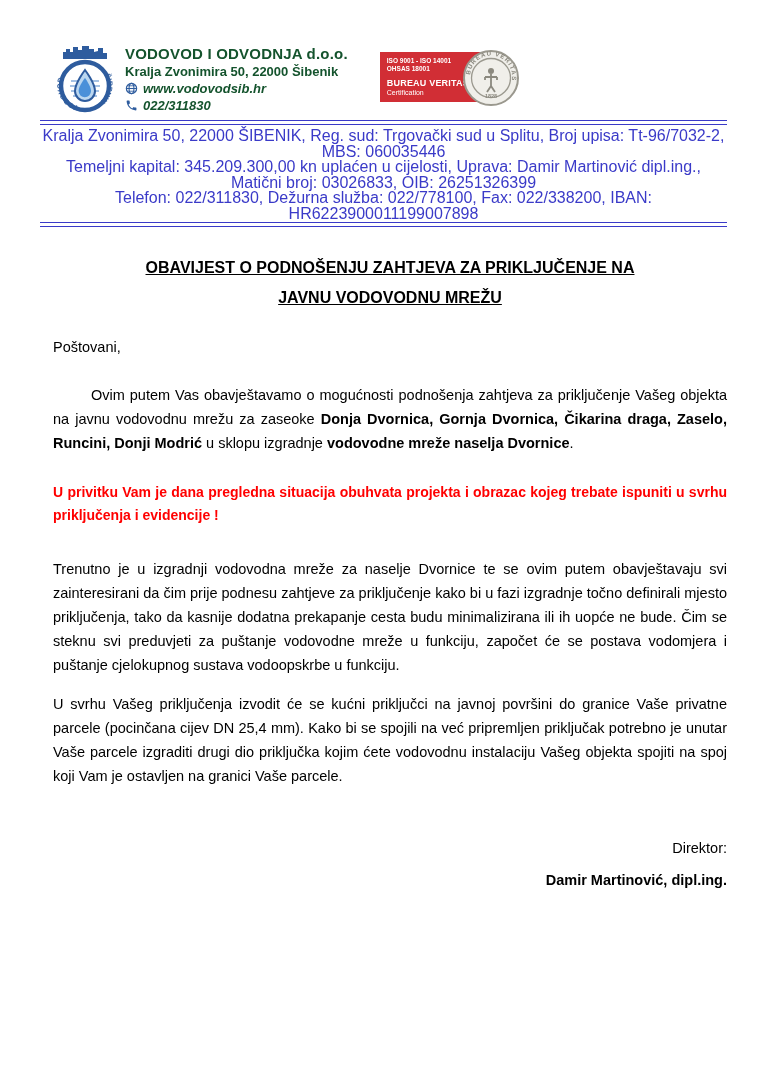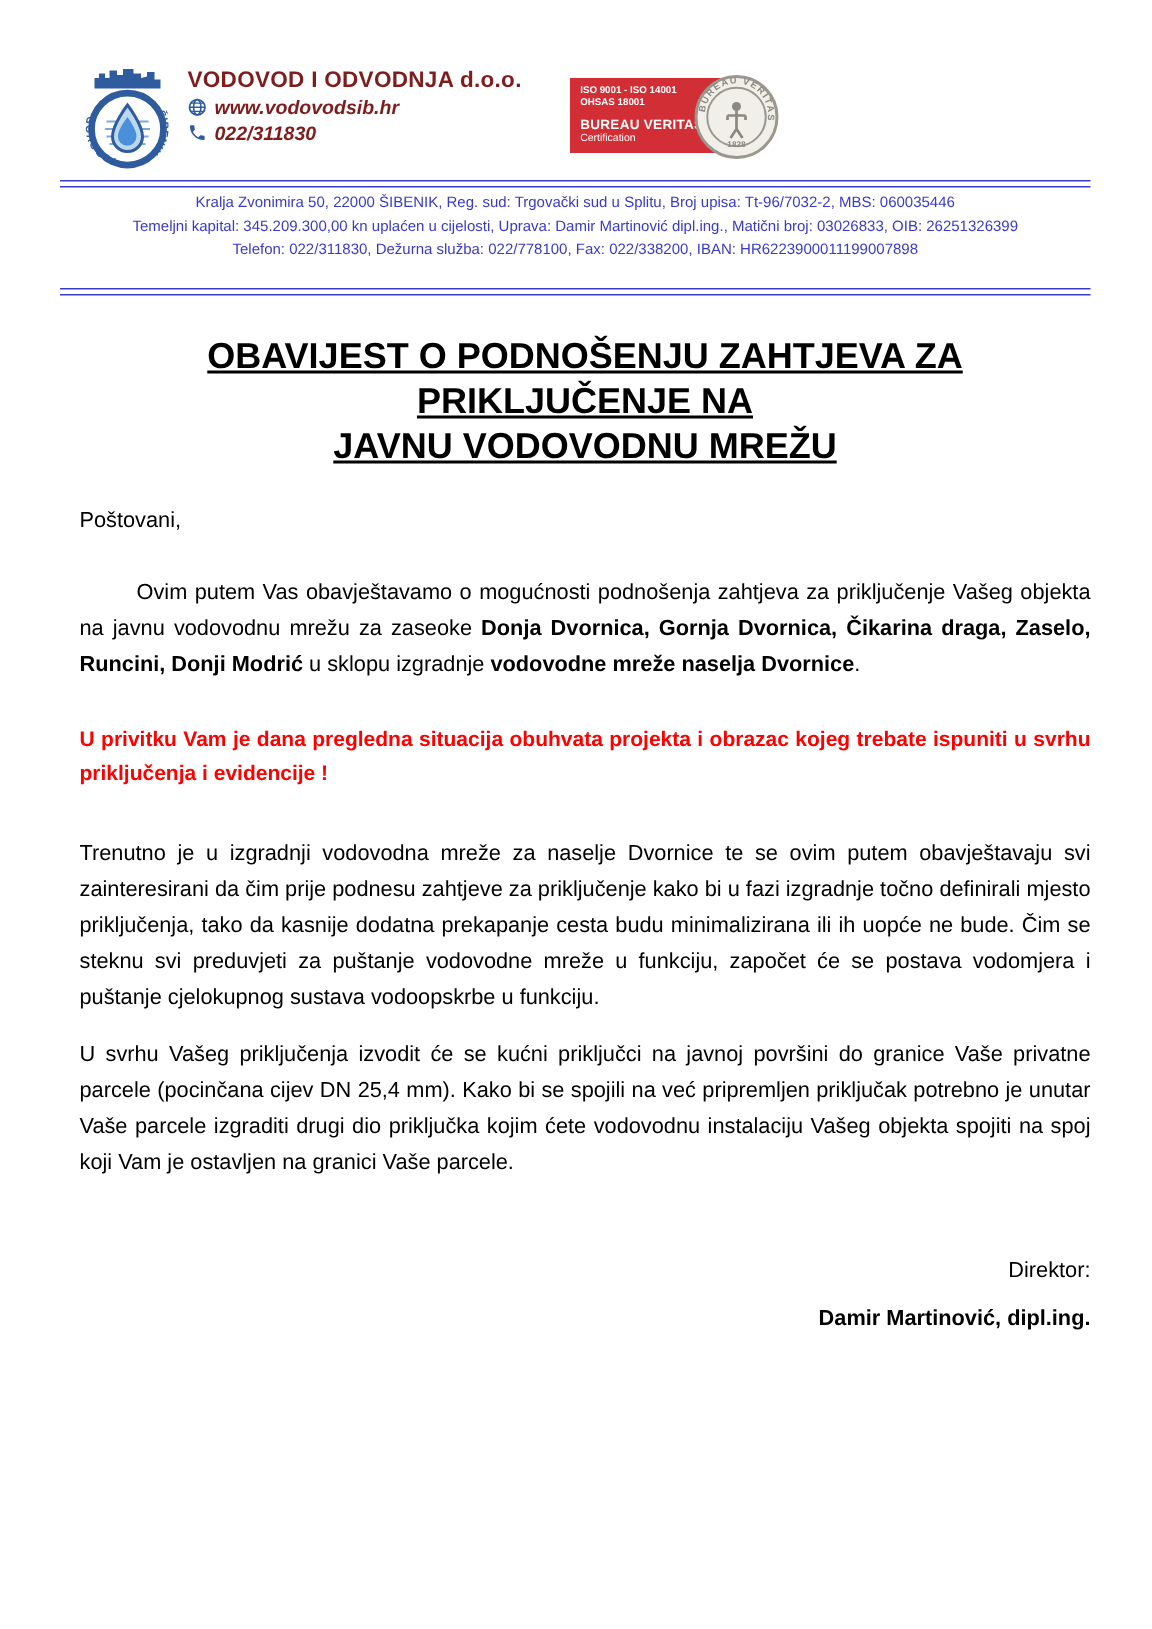--- a/index.html
+++ b/index.html
@@ -4,41 +4,41 @@
 <style>
   html,body { margin:0; padding:0; background:#e8e8e8; }
   .page {
     width:768px; height:1086px; background:#ffffff; margin:0 auto;
     font-family:"Liberation Sans", sans-serif; color:#000;
     box-sizing:border-box; padding:45px 41px 0 53px; overflow:hidden; position:relative;
   }
   
   .letterhead { display:flex; align-items:flex-start; }
   .logo-wrap { width:64px; height:68px; flex:0 0 auto; }
-  .company { margin-left:8px; color:#7f1d1d; }
+  .company { margin-left:8px; color:#14532d; }
   .company-name { font-size:15px; font-weight:bold; letter-spacing:.2px; }
   .company-line { font-size:13px; font-weight:bold; margin-top:2px; }
   .company-contact { font-size:13px; font-weight:bold; font-style:italic; margin-top:2px;
                      display:flex; align-items:center; gap:5px; }
   .mini-icon { width:13px; height:13px; flex:0 0 auto; }
   .badge { margin-left:32px; margin-top:4px; position:relative; width:140px; height:56px; }
   .badge-rect { position:absolute; left:0; top:3px; width:108px; height:50px; background:#D12E35;
                 color:#fff; padding:5px 0 0 7px; box-sizing:border-box; }
   .badge-iso { font-size:6.5px; font-weight:bold; line-height:8px; }
   .badge-bv  { font-size:9px;  font-weight:bold; margin-top:5px; letter-spacing:.2px; }
   .badge-cert{ font-size:7px; margin-top:1px; }
   .seal { position:absolute; right:0; top:0; width:58px; height:58px; }
   
   .rule { height:3px; border-top:1.5px solid #3A3AC8; border-bottom:1.5px solid #3A3AC8;
           margin-left:-13px; }
   .rule-top { margin-top:7px; }
-  .header-info { text-align:center; color:#3A3AC8; font-size:10px; line-height:15.5px;
-                 padding:3px 0 17px 0; margin-left:-13px; }
+  .header-info { text-align:center; color:#3A3AC8; font-size:16px; line-height:15.5px;
+                 padding:3px 0 1px 0; margin-left:-13px; }
   
-  .doc-title { margin-top:26px; text-align:center; font-size:24px; font-weight:bold;
+  .doc-title { margin-top:26px; text-align:center; font-size:16px; font-weight:bold;
                line-height:30px; }
   .doc-title span { text-decoration:underline; }
   
   .salutation { margin-top:26px; font-size:14.5px; }
   .para { font-size:14.5px; line-height:24px; text-align:justify; }
   .p1 { margin-top:28px; text-indent:38px; }
   .red { color:#FF0000; font-weight:bold; }
   .red-para { font-size:14px; line-height:23px; text-align:justify; margin-top:12px; }
   .red-first { margin-top:26px; }
   .link { color:#0000EE; text-decoration:underline; font-weight:bold; }
@@ -81,20 +81,21 @@
           <textPath href="#arcL">VODOVOD</textPath>
         </text>
         <text font-size="7" font-weight="bold" fill="#2E5C9E" font-family="Liberation Sans, sans-serif">
           <textPath href="#arcR">ŠIBENIK</textPath>
         </text>
       </svg>
     </div>
 
     <div class="company">
       <div class="company-name">VODOVOD I ODVODNJA d.o.o.</div>
+      <div class="company-line">Kralja Zvonimira 50, 22000 Šibenik</div>
       <div class="company-contact">
         <svg class="mini-icon" viewBox="0 0 24 24">
           <circle cx="12" cy="12" r="9.5" fill="none" stroke="#2E5C9E" stroke-width="2.2"></circle>
           <ellipse cx="12" cy="12" rx="4.5" ry="9.5" fill="none" stroke="#2E5C9E" stroke-width="2"></ellipse>
           <line x1="2.5" y1="12" x2="21.5" y2="12" stroke="#2E5C9E" stroke-width="2"></line>
           <line x1="4" y1="7" x2="20" y2="7" stroke="#2E5C9E" stroke-width="1.6"></line>
           <line x1="4" y1="17" x2="20" y2="17" stroke="#2E5C9E" stroke-width="1.6"></line>
         </svg>
         <span>www.vodovodsib.hr</span>
       </div>

